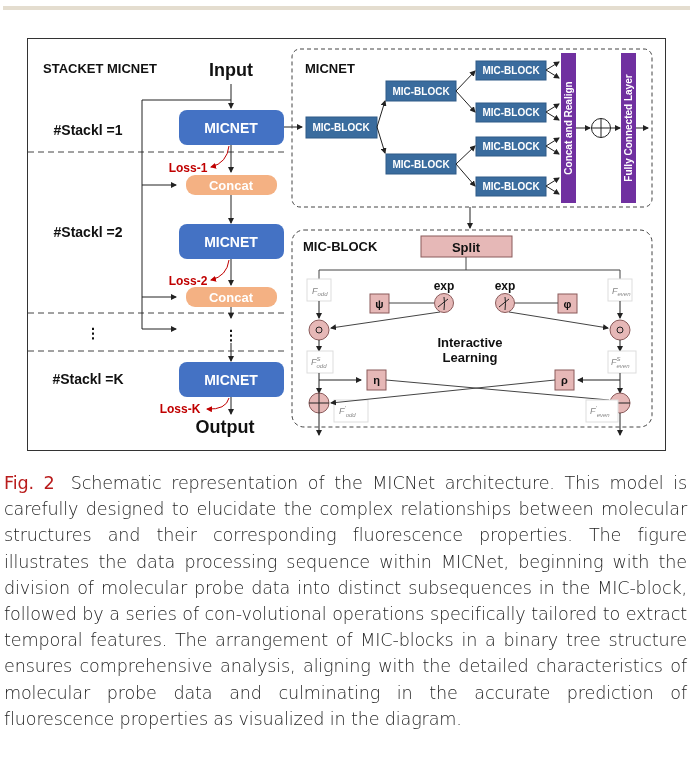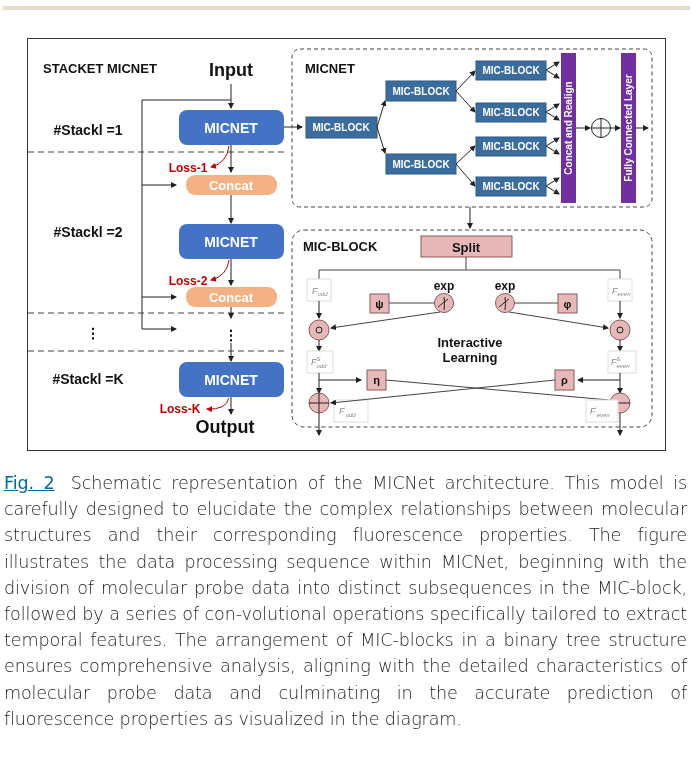--- a/index.html
+++ b/index.html
@@ -4,21 +4,21 @@
   <style>
     html, body { margin: 0; padding: 0; background: #ffffff; }
     body { width: 693px; height: 774px; position: relative; overflow: hidden; }
     .topbar { position: absolute; left: 3px; top: 6px; width: 687px; height: 4px; background: #e4ddcf; }
     #diagram { position: absolute; left: 0; top: 0; }
     .caption {
       position: absolute; left: 4px; top: 470px; width: 683px;
       font-family: "DejaVu Sans", sans-serif; font-size: 17.6px; line-height: 26.2px;
       color: #1e1e1e; text-align: justify; font-weight: 300; letter-spacing: -0.15px;
     }
-    .caption .figlabel { color: #0369a1; font-weight: normal; margin-right: 16px; text-decoration: underline; }
+    .caption .figlabel { color: #b91c1c; font-weight: normal; margin-right: 16px; }
     svg text { font-family: "Liberation Sans", sans-serif; }
   </style>
 </head>
 <body>
 
 <div class="topbar"></div>
 
 <svg id="diagram" width="693" height="460" viewBox="0 0 693 460">
   <defs>
     <marker id="arr" markerWidth="6" markerHeight="6" refX="5" refY="3" orient="auto">

